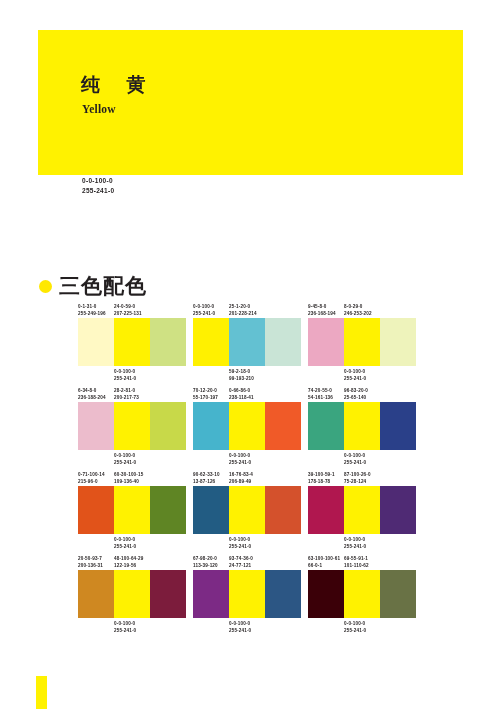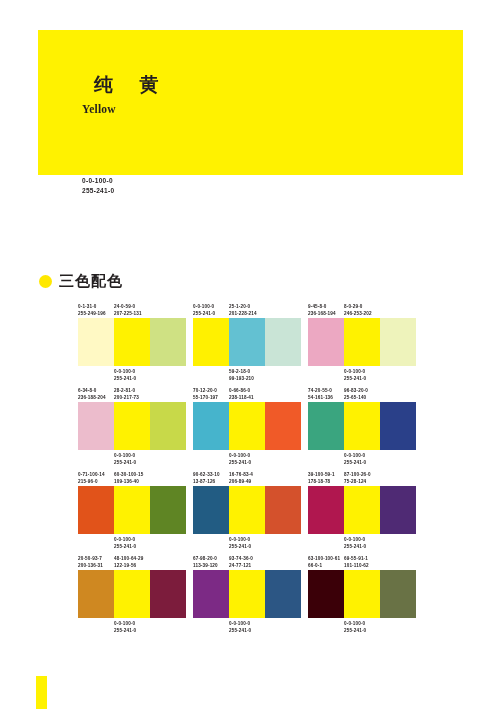--- a/index.html
+++ b/index.html
@@ -6,41 +6,41 @@
   body{
     width:499px;height:709px;position:relative;overflow:hidden;
     font-family:"Liberation Sans","DejaVu Sans",sans-serif;
     color:#231f20;
   }
   .hero{
     position:absolute;left:38px;top:30px;width:425px;height:145px;
     background:#fff200;
   }
   .hero-cn{
-    position:absolute;left:56px;top:42px;
+    position:absolute;left:43px;top:42px;
     font-size:19px;font-weight:bold;letter-spacing:10px;color:#231f20;
     font-family:"DejaVu Sans",sans-serif;
   }
   .hero-en{
     position:absolute;left:44px;top:73px;
     font-size:11.5px;font-weight:bold;color:#231f20;letter-spacing:0.2px;font-family:Liberation Serif, serif;
   }
   .hero-codes{
     position:absolute;left:44px;top:146px;
     font-size:6.5px;font-weight:bold;line-height:9.5px;color:#231f20;
     letter-spacing:0.3px;
   }
   .hero-codes div{white-space:nowrap;}
 
   .sec{
     position:absolute;left:39px;top:272px;display:flex;align-items:center;gap:7px;
   }
   .sec-dot{width:13px;height:13px;border-radius:50%;background:#ffe800;display:block;}
   .sec-title{
-    font-size:15px;font-weight:bold;color:#231f20;letter-spacing:1px;
+    font-size:21px;font-weight:bold;color:#231f20;letter-spacing:1px;
     font-family:"DejaVu Sans",sans-serif;
   }
 
   .grid{position:absolute;left:78px;top:304px;width:345px;}
   .row{display:flex;margin-bottom:4px;}
   .cell{width:115px;}
   .codes{
     display:flex;font-size:4.6px;font-weight:bold;line-height:6.6px;
     color:#231f20;letter-spacing:0.15px;height:14px;
   }

